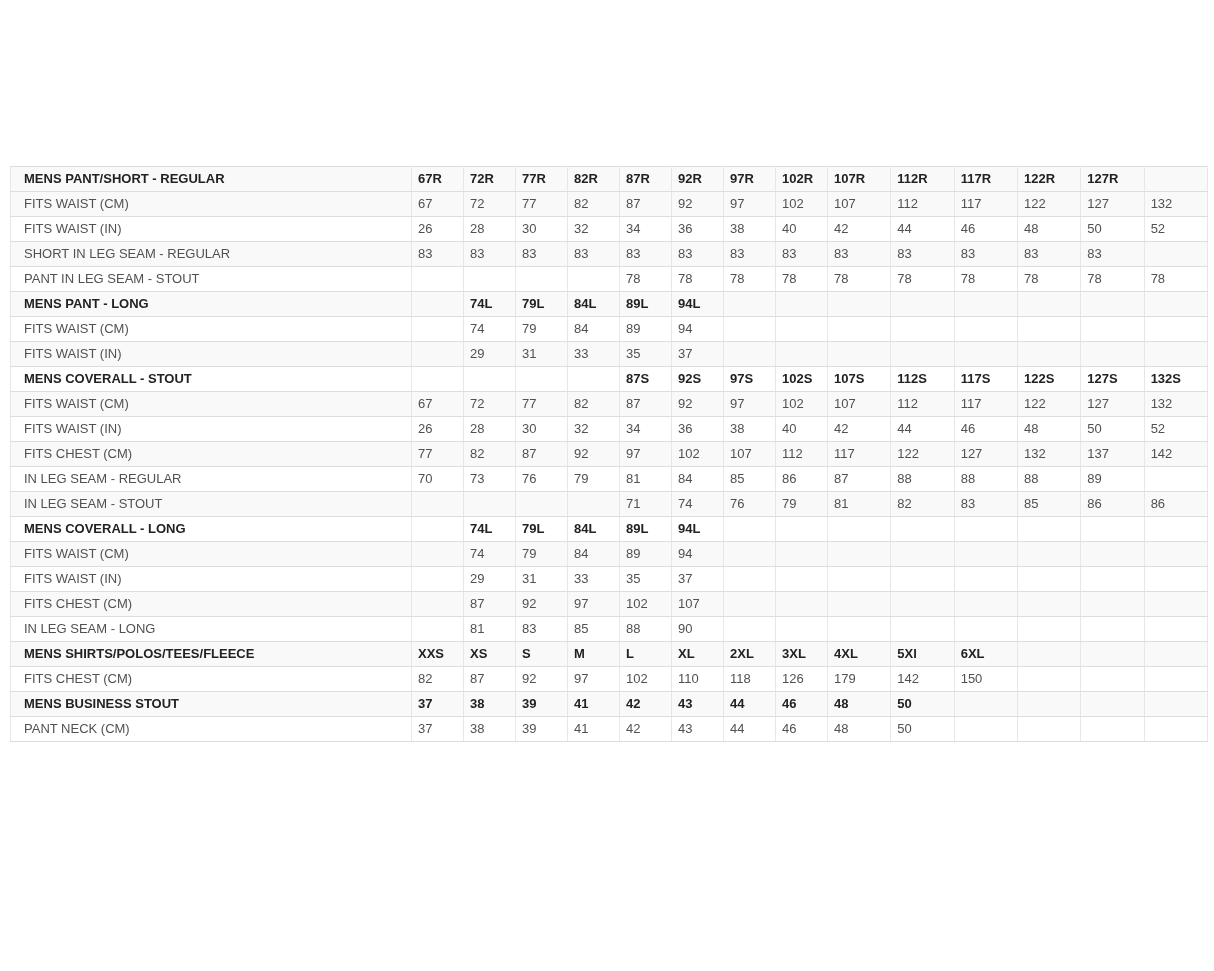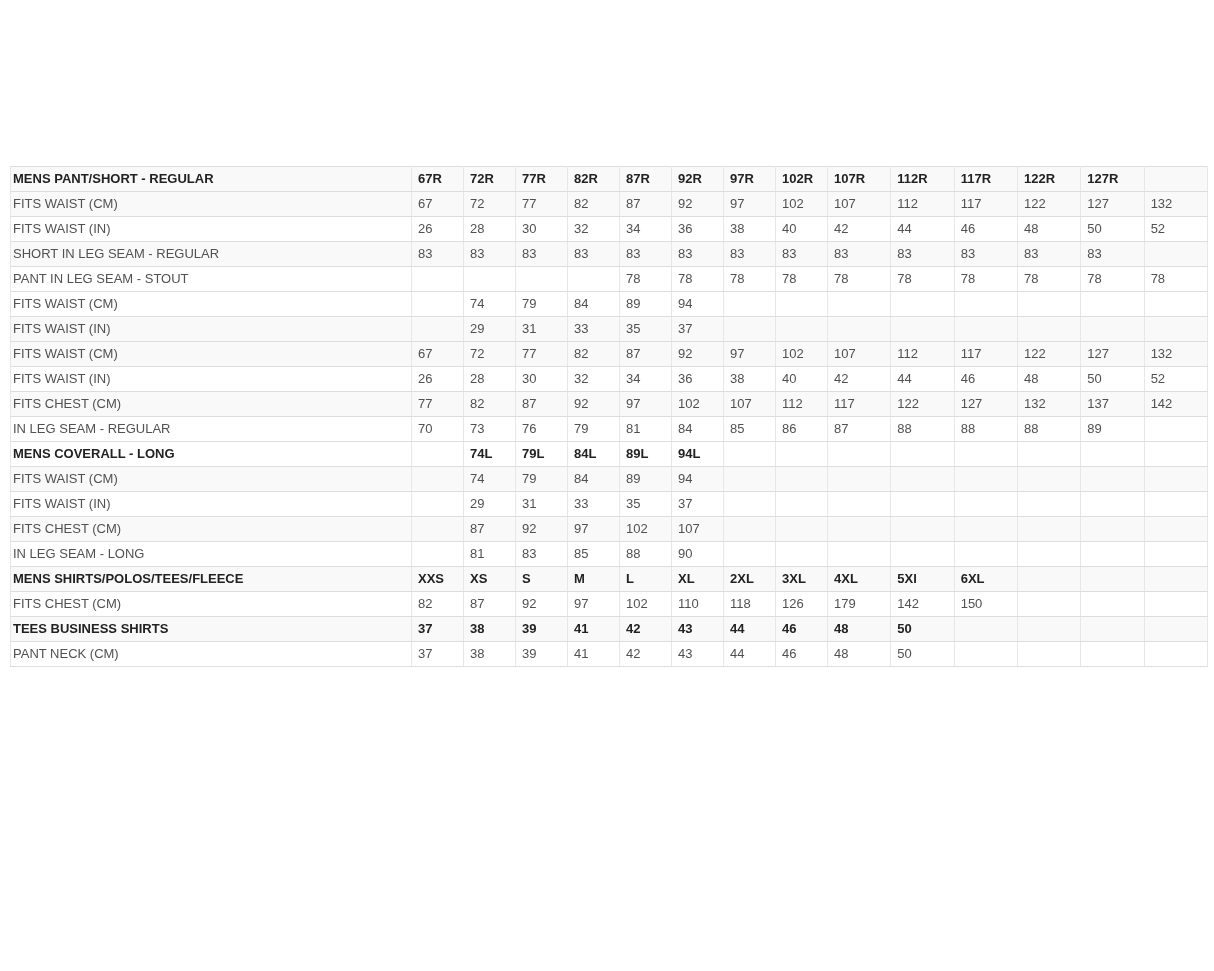--- a/index.html
+++ b/index.html
@@ -25,21 +25,21 @@
     border-left: 1px solid #e7e7e7;
     border-right: 1px solid #e7e7e7;
     padding: 4px 6px;
     line-height: 16px;
     vertical-align: middle;
     text-align: left;
     color: #515151;
     white-space: nowrap;
     overflow: hidden;
   }
-  .size-table td.label { padding-left: 2px; }
+  .size-table td.label { padding-left: 13px; }
   .size-table tr.stripe td { background: #f9f9f9; }
   .size-table tr.hdr td {
     font-weight: 700;
     color: #222222;
   }
   col.c-label { width: 401px; }
   col.c-n { width: 52px; }
   col.c-w { width: 63.33px; }
 </style>
 </head>
@@ -142,20 +142,37 @@
         <td class="val">78</td>
         <td class="val">78</td>
         <td class="val">78</td>
         <td class="val">78</td>
         <td class="val">78</td>
         <td class="val">78</td>
         <td class="val">78</td>
         <td class="val">78</td>
         <td class="val">78</td>
       </tr>
+      <tr class="stripe hdr">
+        <td class="label">MENS PANT - LONG</td>
+        <td class="val"></td>
+        <td class="val">74L</td>
+        <td class="val">79L</td>
+        <td class="val">84L</td>
+        <td class="val">89L</td>
+        <td class="val">94L</td>
+        <td class="val"></td>
+        <td class="val"></td>
+        <td class="val"></td>
+        <td class="val"></td>
+        <td class="val"></td>
+        <td class="val"></td>
+        <td class="val"></td>
+        <td class="val"></td>
+      </tr>
       <tr>
         <td class="label">FITS WAIST (CM)</td>
         <td class="val"></td>
         <td class="val">74</td>
         <td class="val">79</td>
         <td class="val">84</td>
         <td class="val">89</td>
         <td class="val">94</td>
         <td class="val"></td>
         <td class="val"></td>
@@ -175,20 +192,37 @@
         <td class="val">35</td>
         <td class="val">37</td>
         <td class="val"></td>
         <td class="val"></td>
         <td class="val"></td>
         <td class="val"></td>
         <td class="val"></td>
         <td class="val"></td>
         <td class="val"></td>
         <td class="val"></td>
+      </tr>
+      <tr class="hdr">
+        <td class="label">MENS COVERALL - STOUT</td>
+        <td class="val"></td>
+        <td class="val"></td>
+        <td class="val"></td>
+        <td class="val"></td>
+        <td class="val">87S</td>
+        <td class="val">92S</td>
+        <td class="val">97S</td>
+        <td class="val">102S</td>
+        <td class="val">107S</td>
+        <td class="val">112S</td>
+        <td class="val">117S</td>
+        <td class="val">122S</td>
+        <td class="val">127S</td>
+        <td class="val">132S</td>
       </tr>
       <tr class="stripe">
         <td class="label">FITS WAIST (CM)</td>
         <td class="val">67</td>
         <td class="val">72</td>
         <td class="val">77</td>
         <td class="val">82</td>
         <td class="val">87</td>
         <td class="val">92</td>
         <td class="val">97</td>
@@ -244,20 +278,37 @@
         <td class="val">84</td>
         <td class="val">85</td>
         <td class="val">86</td>
         <td class="val">87</td>
         <td class="val">88</td>
         <td class="val">88</td>
         <td class="val">88</td>
         <td class="val">89</td>
         <td class="val"></td>
       </tr>
+      <tr class="stripe">
+        <td class="label">IN LEG SEAM - STOUT</td>
+        <td class="val"></td>
+        <td class="val"></td>
+        <td class="val"></td>
+        <td class="val"></td>
+        <td class="val">71</td>
+        <td class="val">74</td>
+        <td class="val">76</td>
+        <td class="val">79</td>
+        <td class="val">81</td>
+        <td class="val">82</td>
+        <td class="val">83</td>
+        <td class="val">85</td>
+        <td class="val">86</td>
+        <td class="val">86</td>
+      </tr>
       <tr class="hdr">
         <td class="label">MENS COVERALL - LONG</td>
         <td class="val"></td>
         <td class="val">74L</td>
         <td class="val">79L</td>
         <td class="val">84L</td>
         <td class="val">89L</td>
         <td class="val">94L</td>
         <td class="val"></td>
         <td class="val"></td>
@@ -364,21 +415,21 @@
         <td class="val">118</td>
         <td class="val">126</td>
         <td class="val">179</td>
         <td class="val">142</td>
         <td class="val">150</td>
         <td class="val"></td>
         <td class="val"></td>
         <td class="val"></td>
       </tr>
       <tr class="stripe hdr">
-        <td class="label">TEES BUSINESS SHIRTS</td>
+        <td class="label">MENS BUSINESS STOUT</td>
         <td class="val">37</td>
         <td class="val">38</td>
         <td class="val">39</td>
         <td class="val">41</td>
         <td class="val">42</td>
         <td class="val">43</td>
         <td class="val">44</td>
         <td class="val">46</td>
         <td class="val">48</td>
         <td class="val">50</td>

